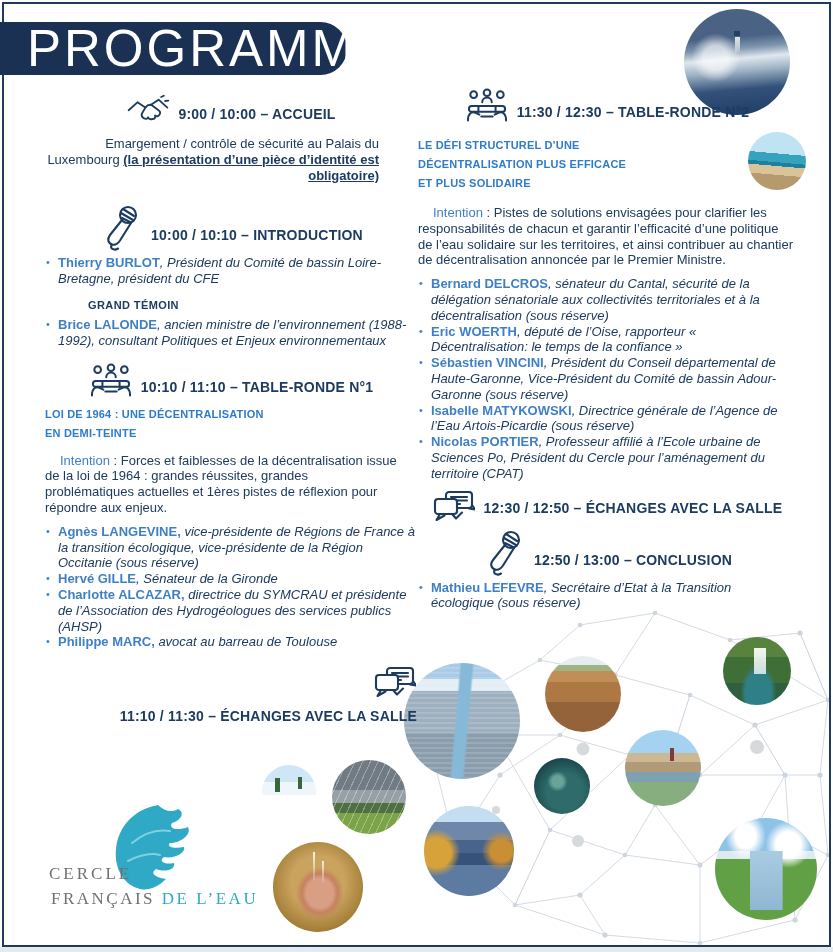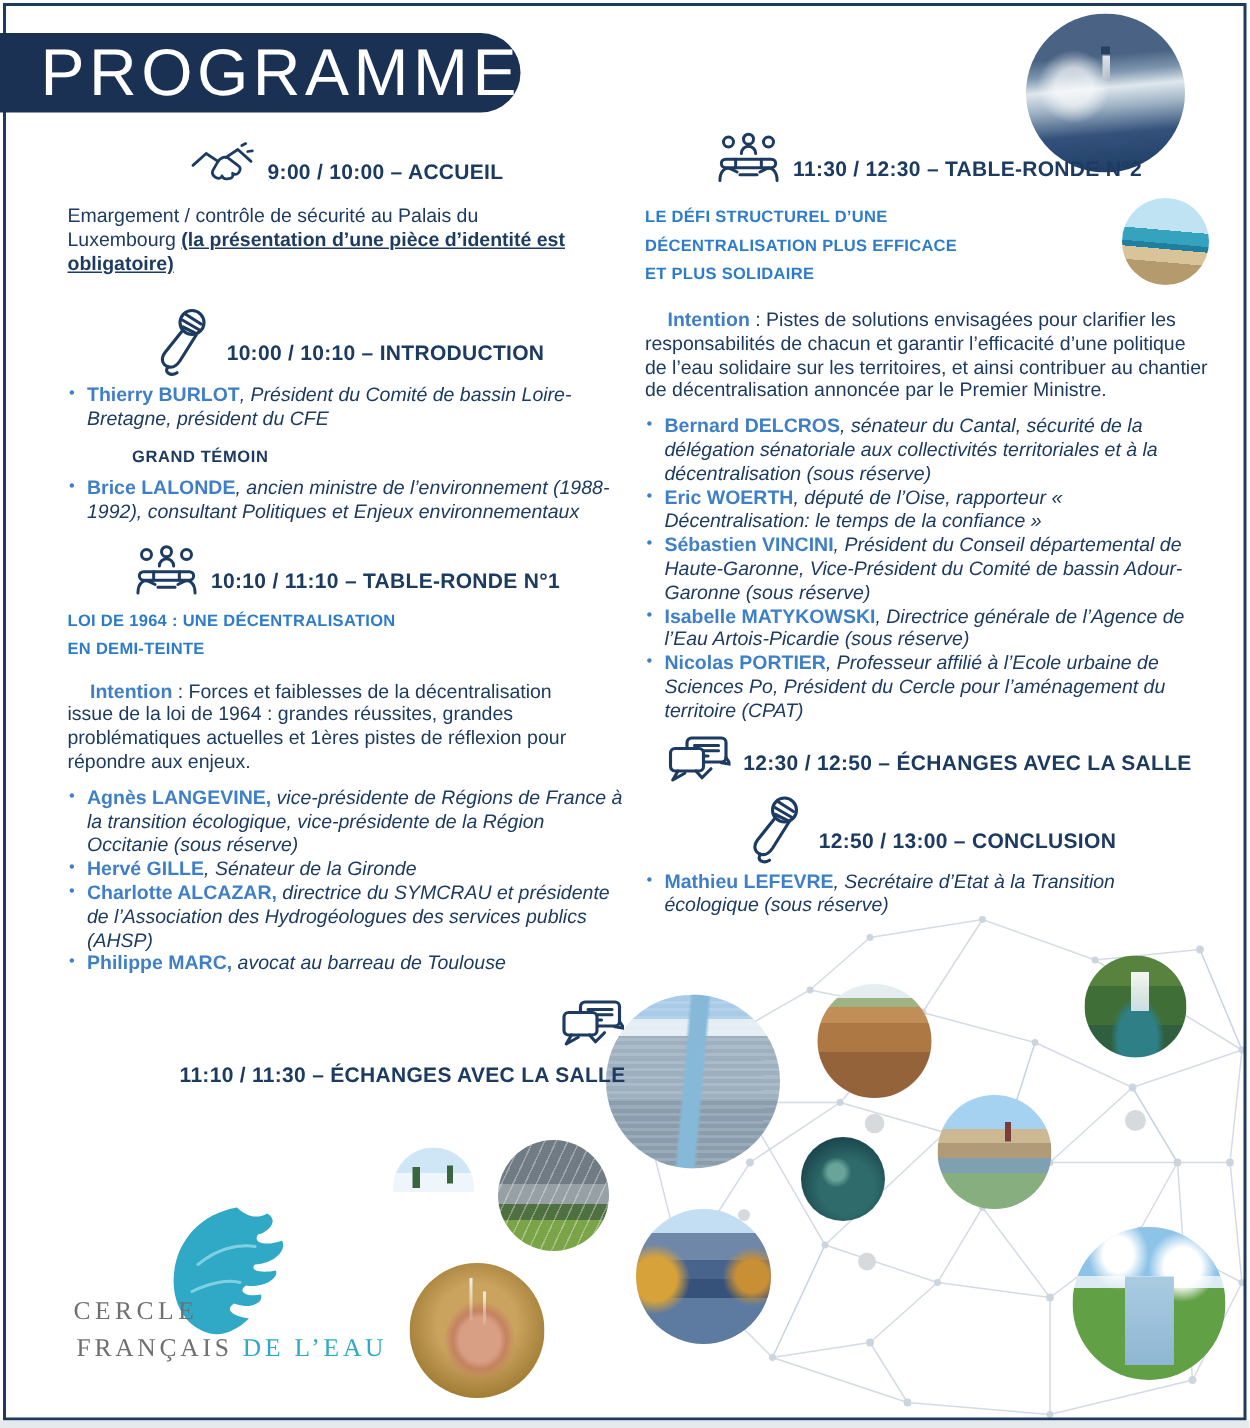--- a/index.html
+++ b/index.html
@@ -15,44 +15,44 @@
     width:833px;height:952px;position:relative;overflow:hidden;
     background:#fff;font-family:"Liberation Sans",sans-serif;color:var(--navy);
   }
   .frame{position:absolute;left:2px;right:2px;top:2px;bottom:5px;border:2px solid #1e3a5f;z-index:4;pointer-events:none;}
   .bottom-strip{position:absolute;left:0;right:0;bottom:0;height:5px;background:#e7eaec;z-index:5;}
 
   .banner{
     position:absolute;left:0;top:22px;width:347px;height:53px;background:var(--banner);
     border-radius:0 27px 27px 0;display:flex;align-items:center;padding-left:27px;box-sizing:border-box;z-index:6;
   }
-  .banner span{color:#fff;font-size:44px;letter-spacing:3px;font-weight:400;}
+  .banner span{color:#fff;font-size:51px;letter-spacing:3px;font-weight:400;}
 
   .col{position:absolute;z-index:3;}
   .col-left{left:45px;top:94px;width:372px;}
-  .col-right{left:430px;top:88px;width:378px;}
+  .col-right{left:418px;top:88px;width:378px;}
 
   .row{display:flex;align-items:flex-end;gap:8px;justify-content:center;}
   .row .ic{width:44px;display:flex;justify-content:center;flex:none;}
   .time{font-size:14px;font-weight:bold;color:var(--navy);letter-spacing:.2px;padding-bottom:8px;white-space:nowrap;}
   svg.lineic{stroke:var(--navy);fill:none;stroke-width:2.1;stroke-linecap:round;stroke-linejoin:round;}
 
   .para{font-size:13px;line-height:15.8px;margin:0;color:var(--navy);}
   .emph{font-weight:bold;text-decoration:underline;}
-  .accueil-desc{margin-top:6px;width:334px;}
+  .accueil-desc{margin-top:6px;width:334px;text-align:right;}
 
   .speakers{list-style:none;margin:0;padding:0;font-size:13px;line-height:15.8px;}
   .speakers li{position:relative;padding-left:13px;}
   .speakers li::before{content:"•";position:absolute;left:1px;top:0;color:var(--blue);font-size:11px;}
   .nm{color:var(--blue);font-weight:bold;}
   .rl{color:var(--navy);font-style:italic;}
 
   .grand{font-size:11px;font-weight:bold;letter-spacing:.4px;margin:12px 0 0 43px;}
   .sect-title{font-size:11px;font-weight:bold;color:var(--blue2);line-height:19px;letter-spacing:.2px;margin-top:2px;}
-  .intent .lbl{color:var(--blue);font-weight:bold;padding-left:15px;}
+  .intent .lbl{color:var(--blue);font-weight:normal;padding-left:15px;}
   .mt-intro{margin-top:22px;}
   .mt-sp{margin-top:4px;}
   .mt-wit{margin-top:6px;}
   .mt-tr1{margin-top:14px;}
   .mt-int{margin-top:10px;}
   .mt-int2{margin-top:12px;}
   .mt-sp2{margin-top:8px;}
   .mt-ech{margin-top:16px;flex-direction:column;}
   .mt-ech2{margin-top:8px;}
   .mt-conc{margin-top:6px;}

